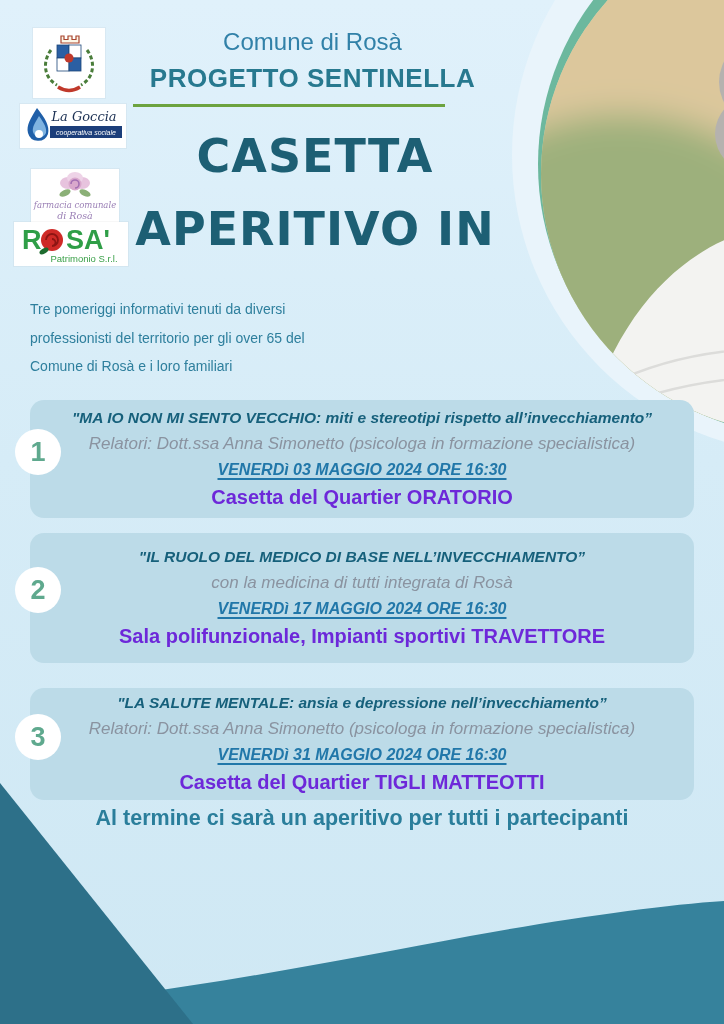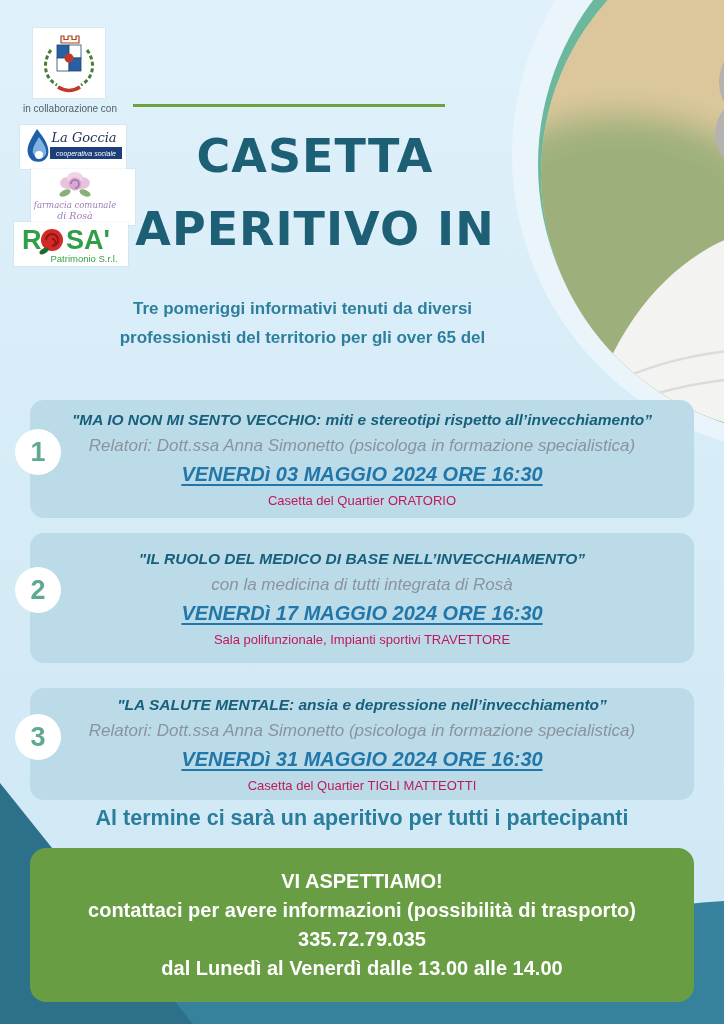--- a/index.html
+++ b/index.html
@@ -12,46 +12,46 @@
   .circle{position:absolute;border-radius:50%;}
   .pale-circle{left:512px;top:-145px;width:600px;height:600px;background:#e9f4fb;}
   .green-ring{left:538px;top:-108px;width:545px;height:545px;background:#6cb89e;}
   .photo-circle{left:541px;top:-86px;width:520px;height:520px;overflow:hidden;background:#cfd6b5;}
   .photo-circle svg{display:block;}
   
   .logo-box{position:absolute;background:#ffffff;box-shadow:0 0 0 1px rgba(0,0,0,0.03);}
   .crest-box{left:33px;top:28px;width:72px;height:70px;}
   .collab{position:absolute;left:6px;top:103px;width:128px;text-align:center;
     font-size:10px;color:#51606c;}
-  .goccia-box{left:20px;top:125px;width:106px;height:44px;}
-  .farmacia-box{left:31px;top:169px;width:104px;height:56px;}
+  .goccia-box{left:20px;top:104px;width:106px;height:44px;}
+  .farmacia-box{left:31px;top:169px;width:88px;height:56px;}
   .rosa-box{left:14px;top:222px;width:114px;height:44px;}
   
   .head-wrap{position:absolute;left:140px;top:28px;width:345px;text-align:center;}
   .municipality{font-size:24px;color:#3181a8;}
   .project{margin-top:7px;font-size:26px;font-weight:bold;letter-spacing:.5px;color:#27798f;}
   .green-rule{position:absolute;left:133px;top:104px;width:312px;height:3px;background:#6ca33f;}
   .big-title{position:absolute;left:78px;top:120px;width:474px;text-align:center;
     font-family:"DejaVu Sans","Liberation Sans",sans-serif;
     font-size:46px;font-weight:bold;color:#1d5f74;line-height:73px;letter-spacing:1px;}
   
-  .intro{position:absolute;left:30px;top:295px;width:545px;text-align:center;
-    font-size:17px;font-weight:bold;color:#2e7f9d;line-height:28.5px;}
+  .intro{position:absolute;left:30px;top:295px;width:545px;
+    font-size:14px;font-weight:normal;color:#2e7f9d;line-height:28.5px;}
   .intro div{white-space:nowrap;}
   
   .card{position:absolute;left:30px;width:664px;background:#bcdbe8;border-radius:14px;
     display:flex;flex-direction:column;justify-content:center;text-align:center;}
   .card-1{top:400px;height:118px;}
   .card-2{top:533px;height:130px;}
   .card-3{top:688px;height:112px;}
   .ev-title{font-size:15.5px;font-weight:bold;font-style:italic;color:#16607b;}
   .ev-speaker{margin-top:7px;font-size:17px;font-style:italic;color:#8a93a0;}
-  .ev-date{margin-top:7px;font-size:20px;font-weight:bold;font-style:italic;color:#2177a9;
+  .ev-date{margin-top:7px;font-size:16px;font-weight:bold;font-style:italic;color:#2177a9;
     text-decoration:underline;text-decoration-thickness:2px;text-underline-offset:3px;}
-  .ev-loc{margin-top:7px;font-size:13px;font-weight:normal;color:#be185d;}
+  .ev-loc{margin-top:7px;font-size:20px;font-weight:bold;color:#6d28d9;}
   .num-badge{position:absolute;left:15px;width:46px;height:46px;border-radius:50%;
     background:#ffffff;display:flex;align-items:center;justify-content:center;
     font-size:27px;font-weight:bold;color:#5fa98e;z-index:5;}
   .num-1{top:429px;} .num-2{top:567px;} .num-3{top:714px;}
   
   .bottom-svg{position:absolute;left:0;top:760px;width:724px;height:264px;}
   .closing{position:absolute;left:0;top:806px;width:724px;text-align:center;
     font-size:21.5px;font-weight:bold;color:#2a7e9b;z-index:6;}
   .contact-box{position:absolute;left:30px;top:848px;width:664px;height:154px;
     background:#689d44;border-radius:16px;z-index:7;color:#ffffff;
@@ -208,29 +208,34 @@
     <svg width="114" height="44" viewBox="0 0 114 44">
       <text x="8" y="27" font-family="Liberation Sans, sans-serif" font-weight="bold" font-size="27" fill="#2f9e47">R</text>
       <circle cx="38" cy="18" r="11" fill="#cf2a27"></circle>
       <path d="M38,18 m-6,0 a6,6 0 1 1 6,6 a3.5,3.5 0 1 0 0,-7" stroke="#8e1513" stroke-width="1.8" fill="none"></path>
       <ellipse cx="30" cy="29" rx="5" ry="2.5" fill="#1d6b2e" transform="rotate(-30 30 29)"></ellipse>
       <text x="52" y="27" font-family="Liberation Sans, sans-serif" font-weight="bold" font-size="27" fill="#2f9e47">SA'</text>
       <text x="70" y="40" text-anchor="middle" font-family="Liberation Sans, sans-serif" font-size="9.5" fill="#3aa048">Patrimonio S.r.l.</text>
     </svg>
   </div>
 
+  <div class="head-wrap">
+    <div class="municipality">Comune di Rosà</div>
+    <div class="project">PROGETTO SENTINELLA</div>
+  </div>
   <div class="green-rule"></div>
   <div class="big-title">
     <div>CASETTA</div>
     <div>APERITIVO IN</div>
   </div>
 
   <div class="intro">
     <div>Tre pomeriggi informativi tenuti da diversi</div>
     <div>professionisti del territorio per gli over 65 del</div>
+    <div>Comune di Rosà e i loro familiari</div>
   </div>
 
   <div class="num-badge num-1">1</div>
   <div class="card card-1">
     <div class="ev-title">"MA IO NON MI SENTO VECCHIO: miti e stereotipi rispetto all’invecchiamento”</div>
     <div class="ev-speaker">Relatori: Dott.ssa Anna Simonetto (psicologa in formazione specialistica)</div>
     <div class="ev-date">VENERDì 03 MAGGIO 2024 ORE 16:30</div>
     <div class="ev-loc">Casetta del Quartier ORATORIO</div>
   </div>
 
@@ -250,20 +255,14 @@
     <div class="ev-loc">Casetta del Quartier TIGLI MATTEOTTI</div>
   </div>
 
   <svg class="bottom-svg" viewBox="0 0 724 264">
     <path d="M0,248 C150,238 330,202 470,176 C570,158 662,145 724,141 L724,264 L0,264 Z" fill="#36829c"></path>
     <path d="M0,23 L193,264 L0,264 Z" fill="#2d7089"></path>
   </svg>
 
   <div class="closing">Al termine ci sarà un aperitivo per tutti i partecipanti</div>
 
-  <div class="contact-box">
-    <div>VI ASPETTIAMO!</div>
-    <div>contattaci per avere informazioni (possibilità di trasporto)</div>
-    <div>335.72.79.035</div>
-    <div>dal Lunedì al Venerdì dalle 13.00 alle 14.00</div>
-  </div>
 
 </div>
 
 </body></html>

